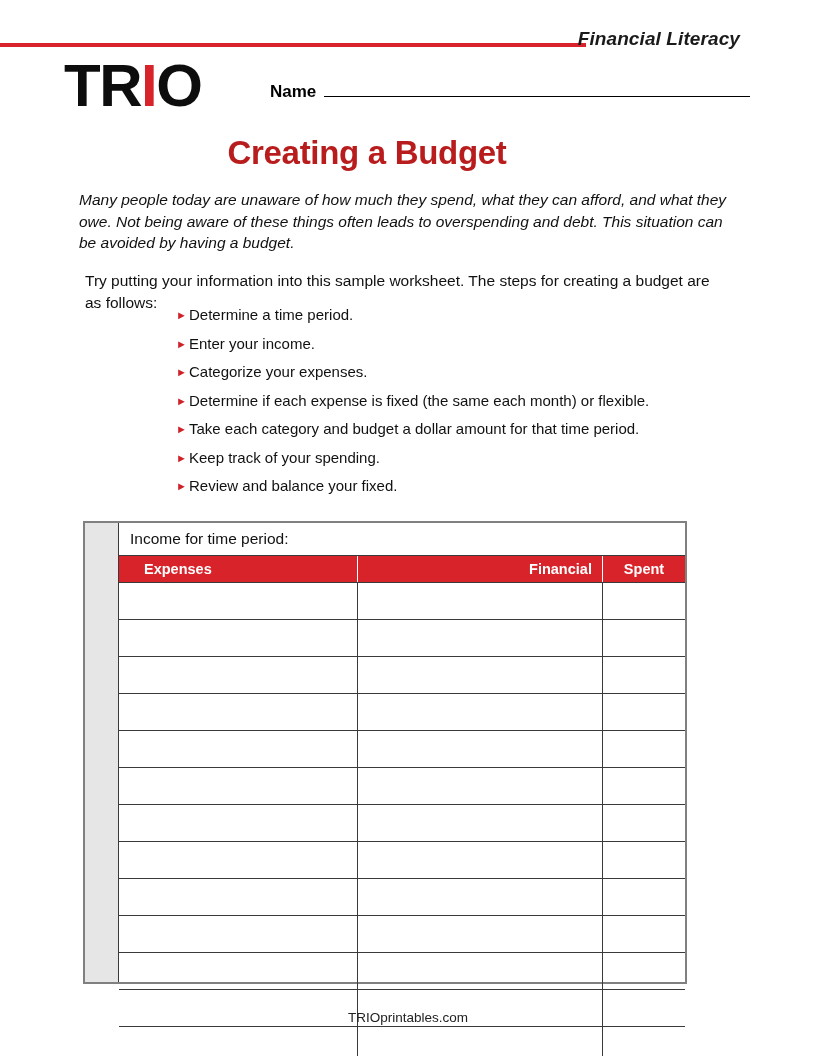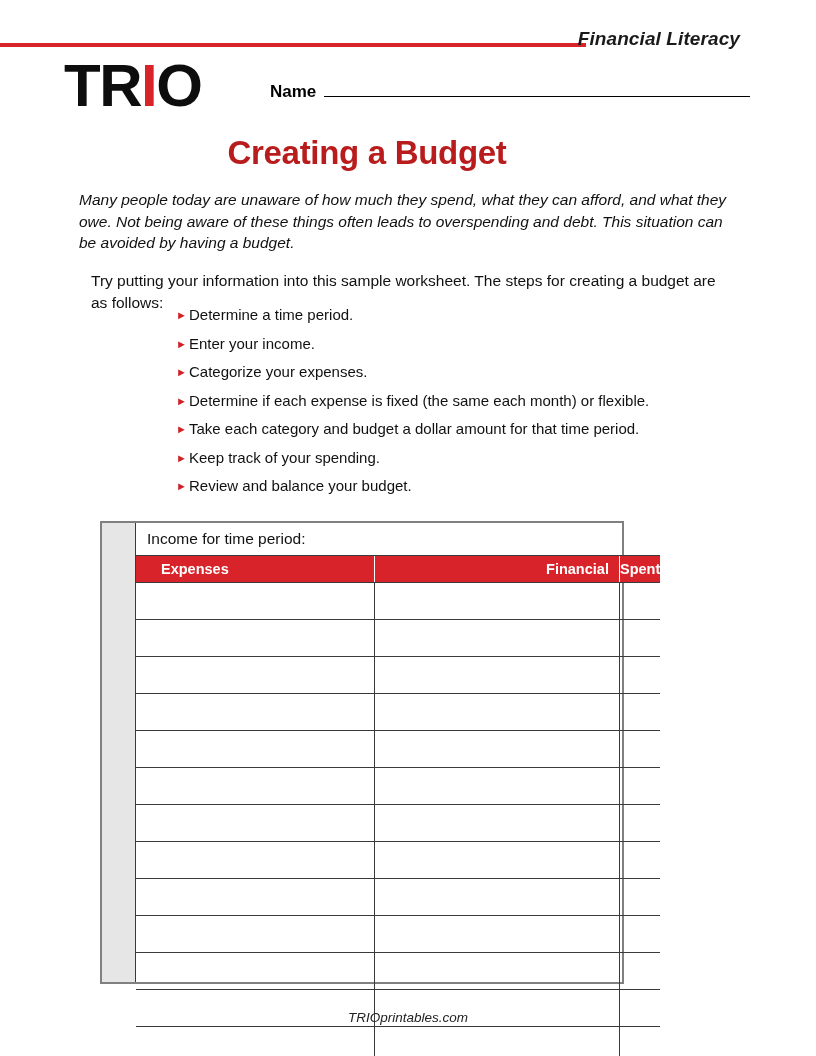--- a/index.html
+++ b/index.html
@@ -98,21 +98,21 @@
     position: absolute;
     left: 79px; top: 189px;
     width: 661px;
     font-size: 15.5px;
     font-style: italic;
     line-height: 21.5px;
     color: #111;
   }
   .instructions {
     position: absolute;
-    left: 91px; top: 270px;
+    left: 85px; top: 270px;
     width: 640px;
     font-size: 15.5px;
     line-height: 21.5px;
     color: #111;
   }
 
   .steps {
     position: absolute;
     left: 176px; top: 306px;
     width: 600px;
@@ -131,22 +131,22 @@
     margin-top: 2px;
     color: #cf2128;
     font-size: 11px;
     line-height: 14px;
   }
   .step-text { flex: 1; }
 
   
   .budget-table {
     position: absolute;
-    left: 100px; top: 521px;
-    width: 524px;
+    left: 83px; top: 521px;
+    width: 604px;
     height: 463px;
     border: 2px solid #808080;
     background: #ffffff;
     display: flex;
   }
   .gutter {
     width: 34px;
     flex: 0 0 34px;
     background: #e6e6e6;
     border-right: 1.6px solid #3a3a3a;
@@ -236,21 +236,20 @@
   }
 
   
   .footer {
     position: absolute;
     left: 0; top: 1010px;
     width: 816px;
     text-align: center;
     font-size: 13.5px;
     color: #222;
-    font-style: italic;
   }
 </style>
 </head>
 <body>
 
 <div class="page">
 
   <div class="top-band">
     <div class="top-rule"></div>
     <div class="subject-label">Financial Literacy</div>
@@ -289,21 +288,21 @@
     <div class="step">
       <span class="step-bullet">►</span>
       <span class="step-text">Take each category and budget a dollar amount for that time period.</span>
     </div>
     <div class="step">
       <span class="step-bullet">►</span>
       <span class="step-text">Keep track of your spending.</span>
     </div>
     <div class="step">
       <span class="step-bullet">►</span>
-      <span class="step-text">Review and balance your budget.</span>
+      <span class="step-text">Review and balance your fixed.</span>
     </div>
   </div>
 
   <div class="budget-table">
     <div class="gutter"></div>
     <div class="grid">
 
       <div class="income-row">
         <span>Income for time period:</span>
         <span></span>

